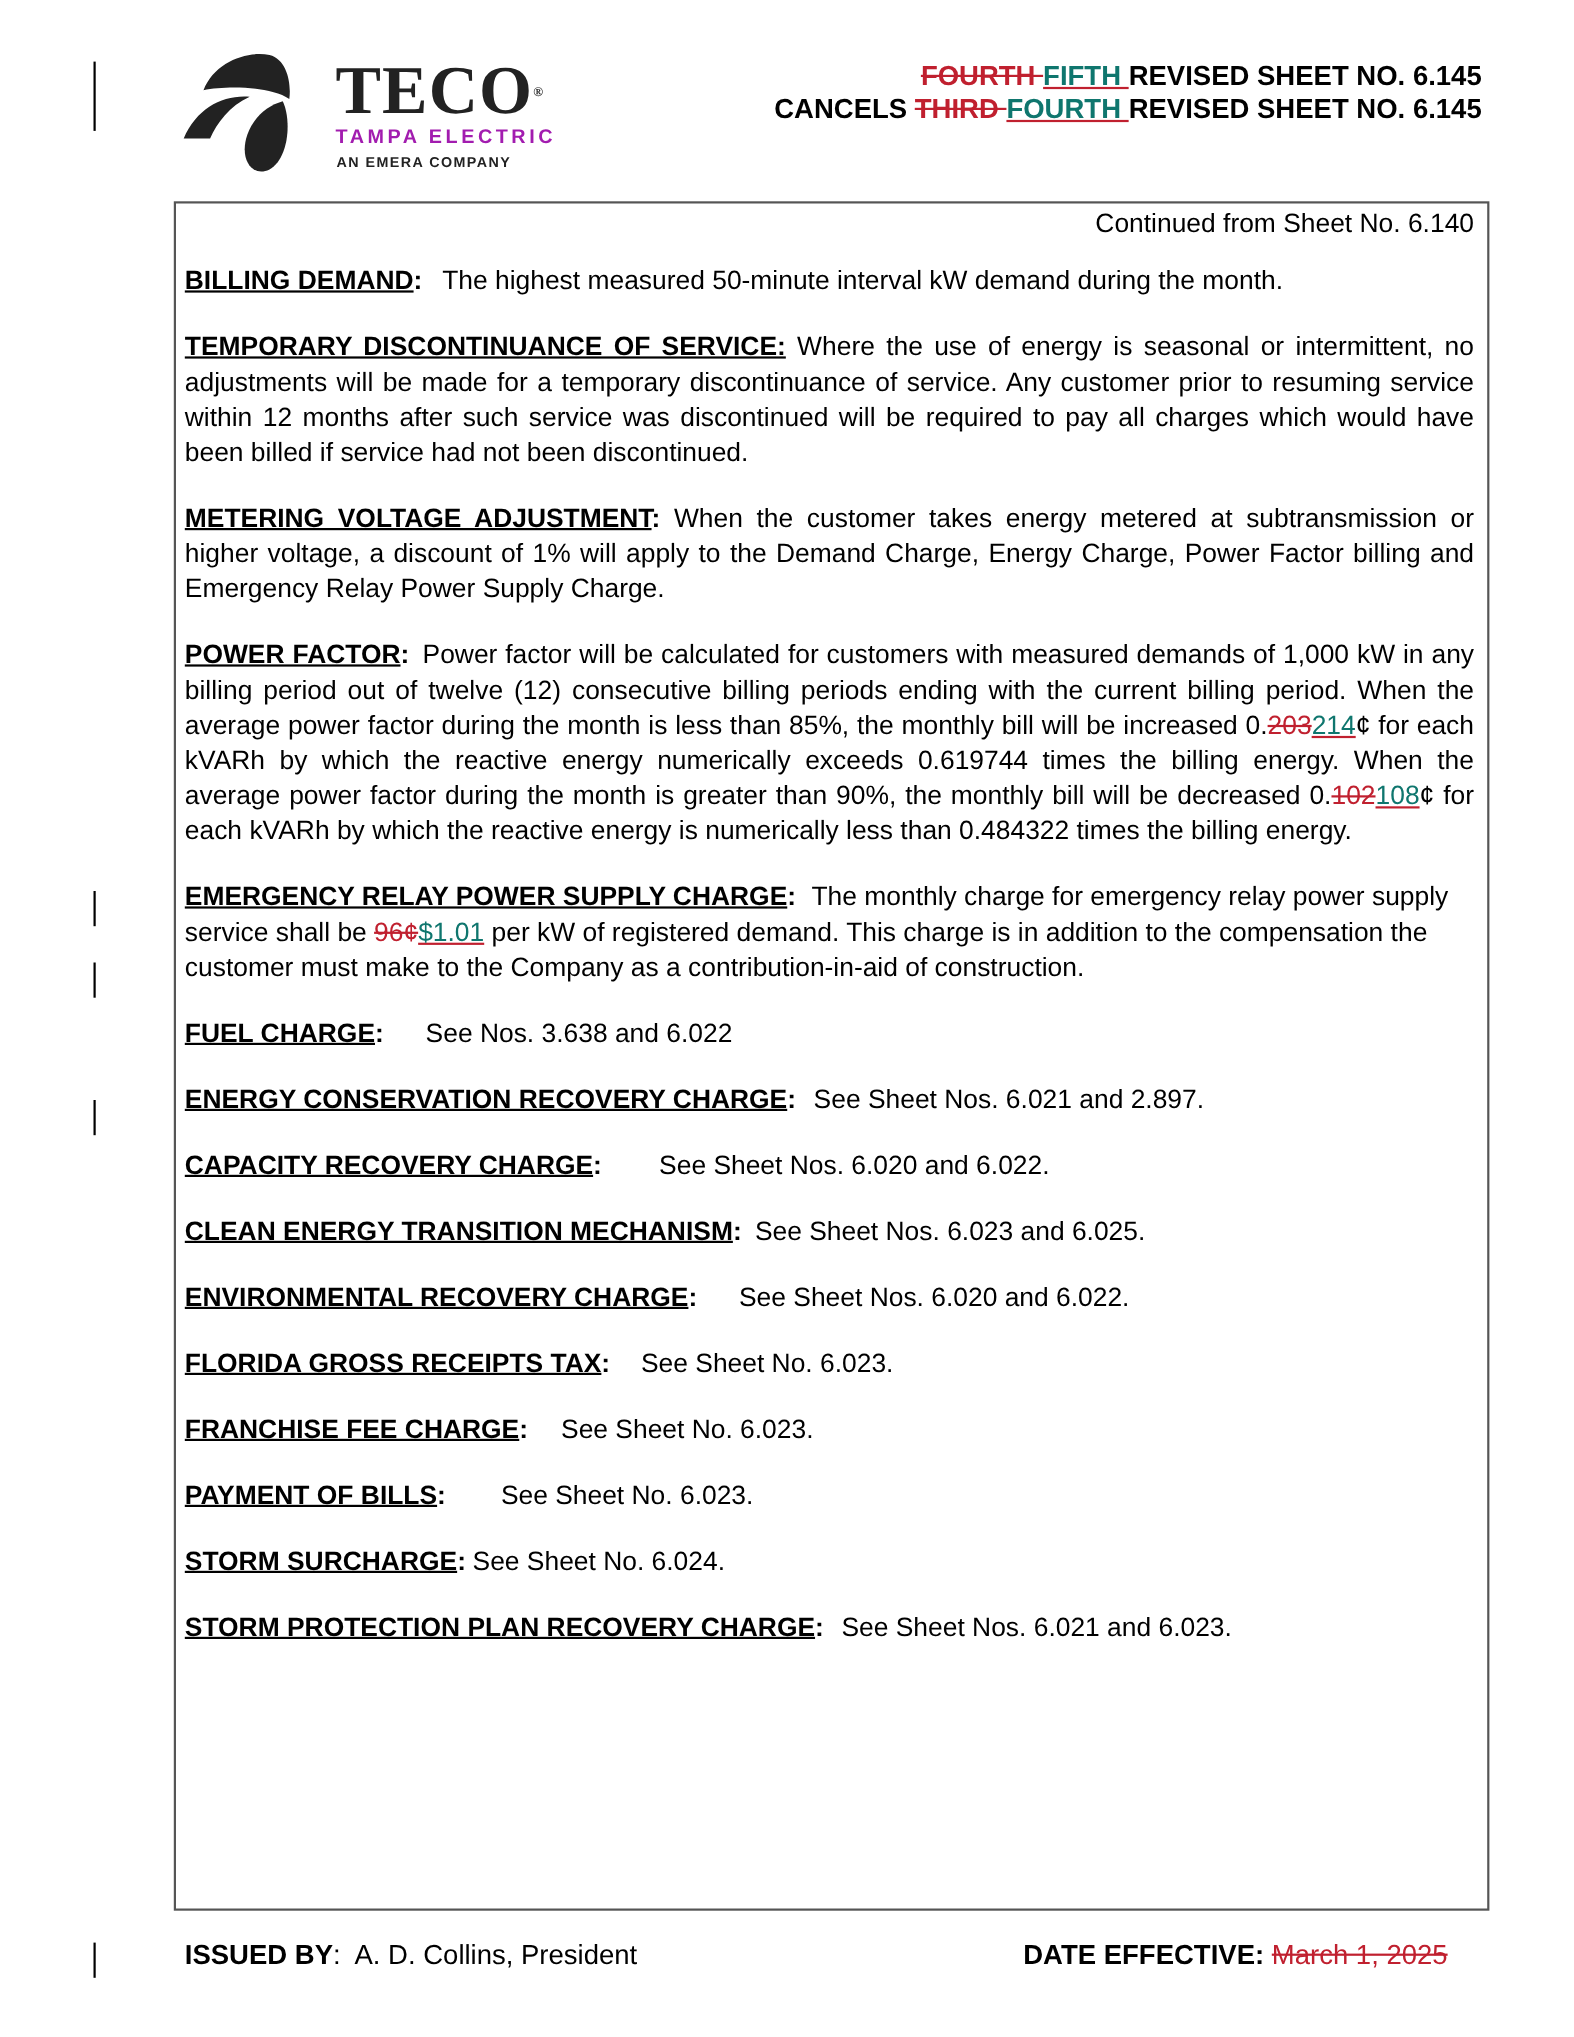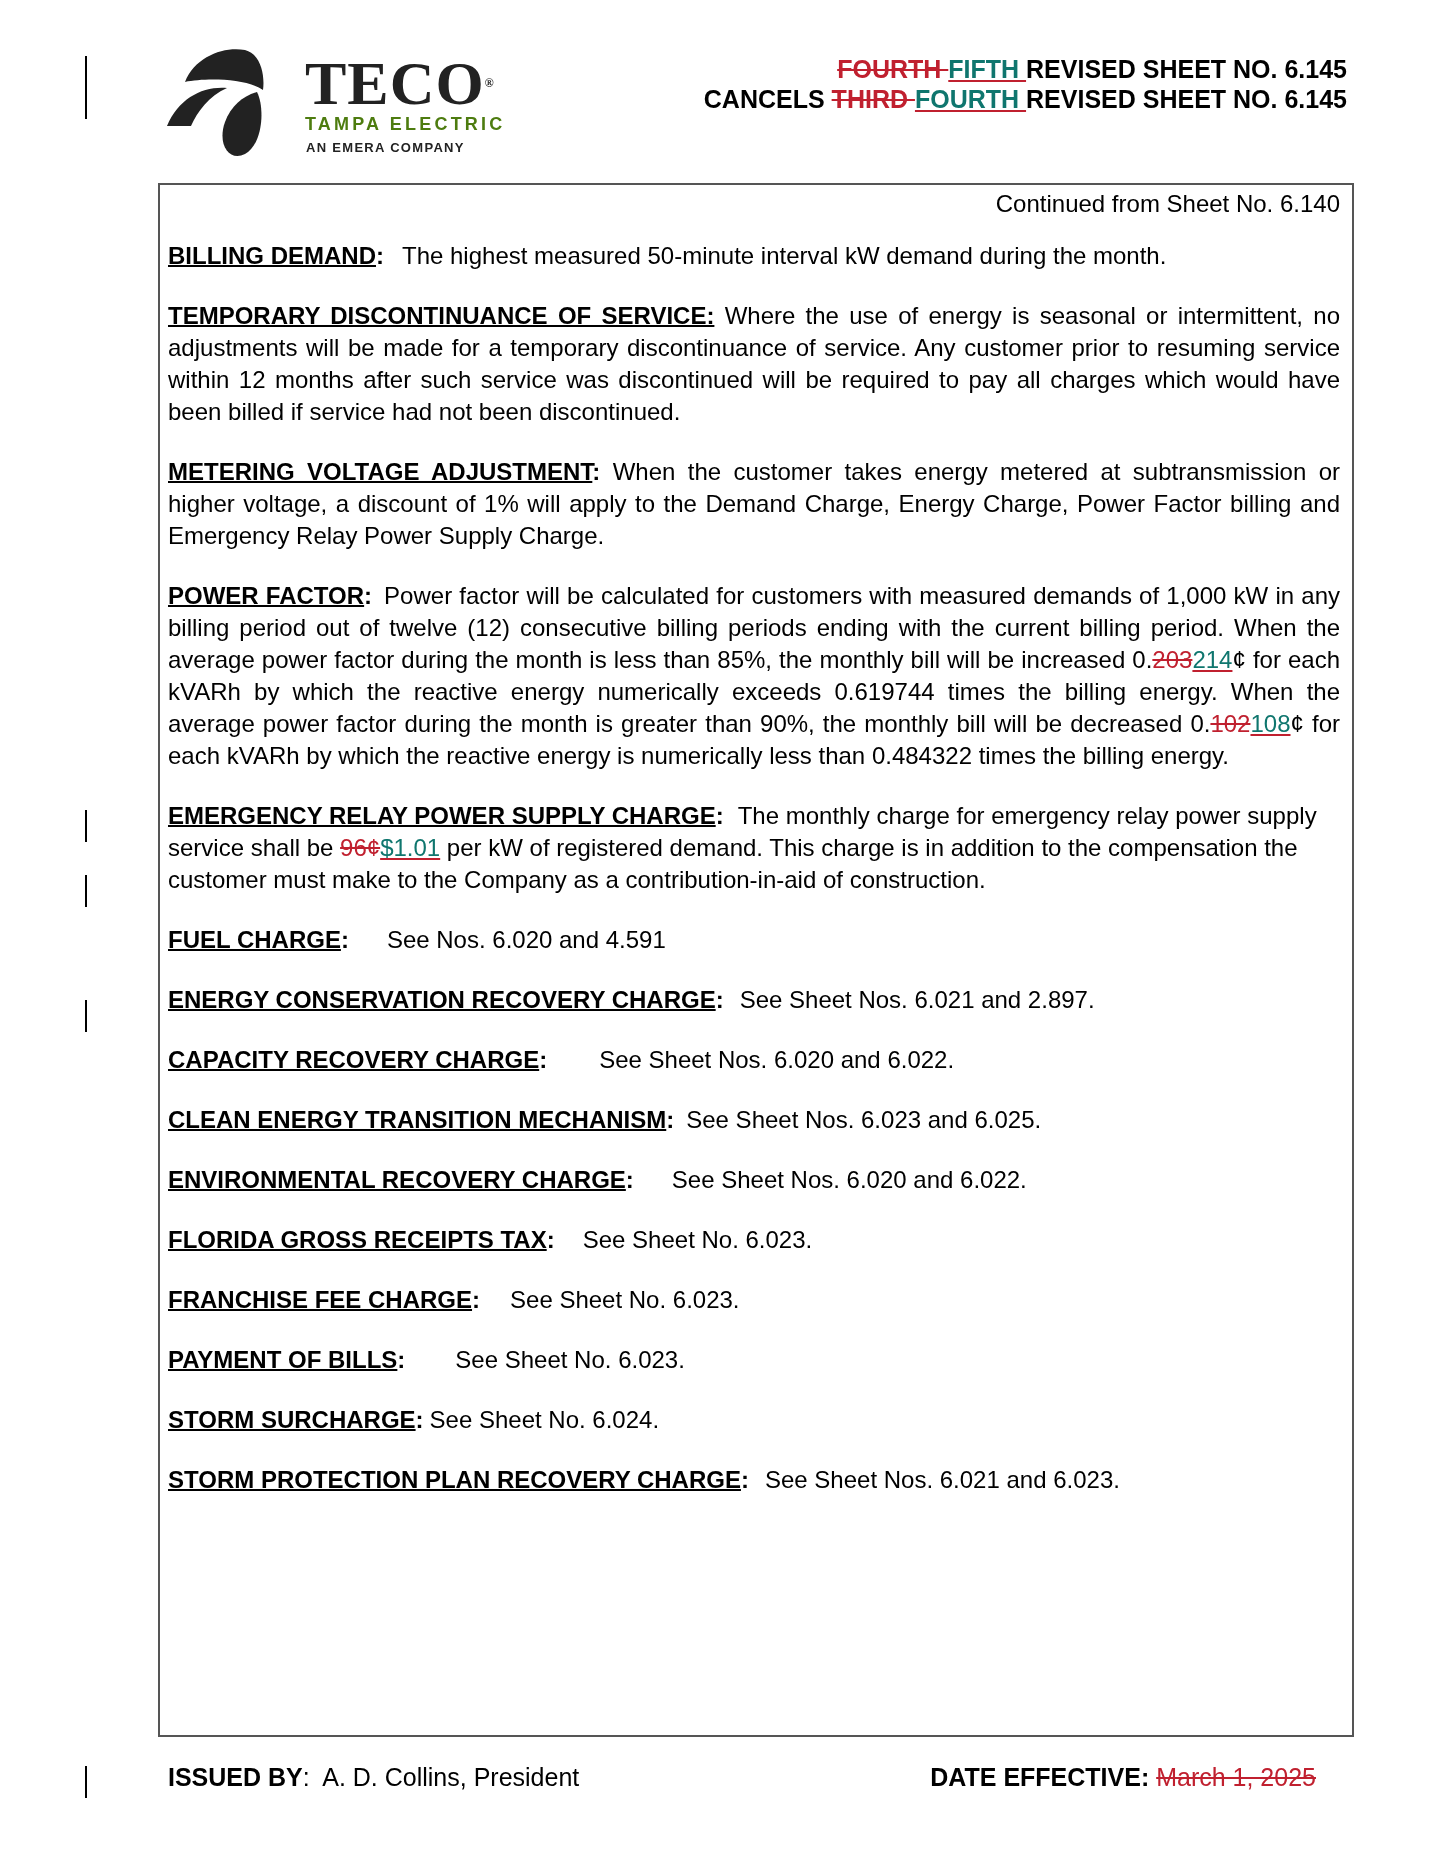--- a/index.html
+++ b/index.html
@@ -5,21 +5,21 @@
   html, body { margin:0; padding:0; background:#ffffff; }
   body { width:1431px; height:1852px; position:relative; overflow:hidden;
          font-family:"Liberation Sans", sans-serif; color:#000; }
   .changebar { position:absolute; left:85px; width:2px; background:#000; }
   .logo { position:absolute; left:165px; top:48px; width:400px; height:110px; }
   .logo svg { position:absolute; left:0; top:0; }
   .logo .teco { position:absolute; left:140px; top:0px; font-family:"Liberation Serif", serif;
                 font-weight:bold; font-size:62px; letter-spacing:1px; color:#222; line-height:70px; }
   .logo .reg { font-size:12px; vertical-align:bottom; }
   .logo .tampa { position:absolute; left:140px; top:66px; font-size:18px; font-weight:bold;
-                 letter-spacing:3.2px; color:#4d7c0f; }
+                 letter-spacing:3.2px; color:#a21caf; }
   .logo .emera { position:absolute; left:141px; top:92px; font-size:13px; font-weight:bold;
                  letter-spacing:1.3px; color:#222; }
   .hdr { position:absolute; right:84px; text-align:right; font-weight:bold; font-size:25px;
          line-height:30px; white-space:nowrap; }
   .hdr1 { top:54px; }
   .hdr2 { top:84px; }
   .del { color:#c0202f; text-decoration:line-through; text-decoration-color:#c0202f; }
   .ins { color:#0f766e; text-decoration:underline; text-decoration-color:#c0202f; }
   .box { position:absolute; left:158px; top:183px; width:1196px; height:1554px;
          border:2px solid #555; box-sizing:border-box; }
@@ -82,21 +82,21 @@
 
   <p class="sec">
     <span class="lbl">POWER FACTOR</span><span class="b">:</span><span class="sp" style="width:12px"></span><span>Power factor will be calculated for customers with measured demands of 1,000 kW in any billing period out of twelve (12) consecutive billing periods ending with the current billing period.  When the average power factor during the month is less than 85%, the monthly bill will be increased 0.</span><span class="del">203</span><span class="ins">214</span><span>¢ for each kVARh by which the reactive energy numerically exceeds 0.619744 times the billing energy.  When the average power factor during the month is greater than 90%, the monthly bill will be decreased 0.</span><span class="del">102</span><span class="ins">108</span><span>¢ for each kVARh by which the reactive energy is numerically less than 0.484322 times the billing energy.</span>
   </p>
 
   <p class="sec" style="text-align:left">
     <span class="lbl">EMERGENCY RELAY POWER SUPPLY CHARGE</span><span class="b">:</span><span class="sp" style="width:14px"></span><span>The monthly charge for emergency relay power supply service shall be </span><span class="del">96¢</span><span class="ins">$1.01</span><span> per kW of registered demand.  This charge is in addition to the compensation the customer must make to the Company as a contribution-in-aid of construction.</span>
   </p>
 
   <div id="refs">
-      <p class="sec"><span class="lbl">FUEL CHARGE</span><span class="b">:</span><span class="sp" style="width:38px"></span><span>See Nos. 6.020 and 4.591</span></p>
+      <p class="sec"><span class="lbl">FUEL CHARGE</span><span class="b">:</span><span class="sp" style="width:38px"></span><span>See Nos. 3.638 and 6.022</span></p>
       <p class="sec"><span class="lbl">ENERGY CONSERVATION RECOVERY CHARGE</span><span class="b">:</span><span class="sp" style="width:16px"></span><span>See Sheet Nos. 6.021 and 2.897.</span></p>
       <p class="sec"><span class="lbl">CAPACITY RECOVERY CHARGE</span><span class="b">:</span><span class="sp" style="width:52px"></span><span>See Sheet Nos. 6.020 and 6.022.</span></p>
       <p class="sec"><span class="lbl">CLEAN ENERGY TRANSITION MECHANISM</span><span class="b">:</span><span class="sp" style="width:12px"></span><span>See Sheet Nos. 6.023 and 6.025.</span></p>
       <p class="sec"><span class="lbl">ENVIRONMENTAL RECOVERY CHARGE</span><span class="b">:</span><span class="sp" style="width:38px"></span><span>See Sheet Nos. 6.020 and 6.022.</span></p>
       <p class="sec"><span class="lbl">FLORIDA GROSS RECEIPTS TAX</span><span class="b">:</span><span class="sp" style="width:28px"></span><span>See Sheet No. 6.023.</span></p>
       <p class="sec"><span class="lbl">FRANCHISE FEE CHARGE</span><span class="b">:</span><span class="sp" style="width:30px"></span><span>See Sheet No.  6.023.</span></p>
       <p class="sec"><span class="lbl">PAYMENT OF BILLS</span><span class="b">:</span><span class="sp" style="width:50px"></span><span>See Sheet No. 6.023.</span></p>
       <p class="sec"><span class="lbl">STORM SURCHARGE</span><span class="b">:</span><span class="sp" style="width:6px"></span><span>See Sheet No. 6.024.</span></p>
       <p class="sec"><span class="lbl">STORM PROTECTION PLAN RECOVERY CHARGE</span><span class="b">:</span><span class="sp" style="width:16px"></span><span>See Sheet Nos. 6.021 and 6.023.</span></p>
     </div>

